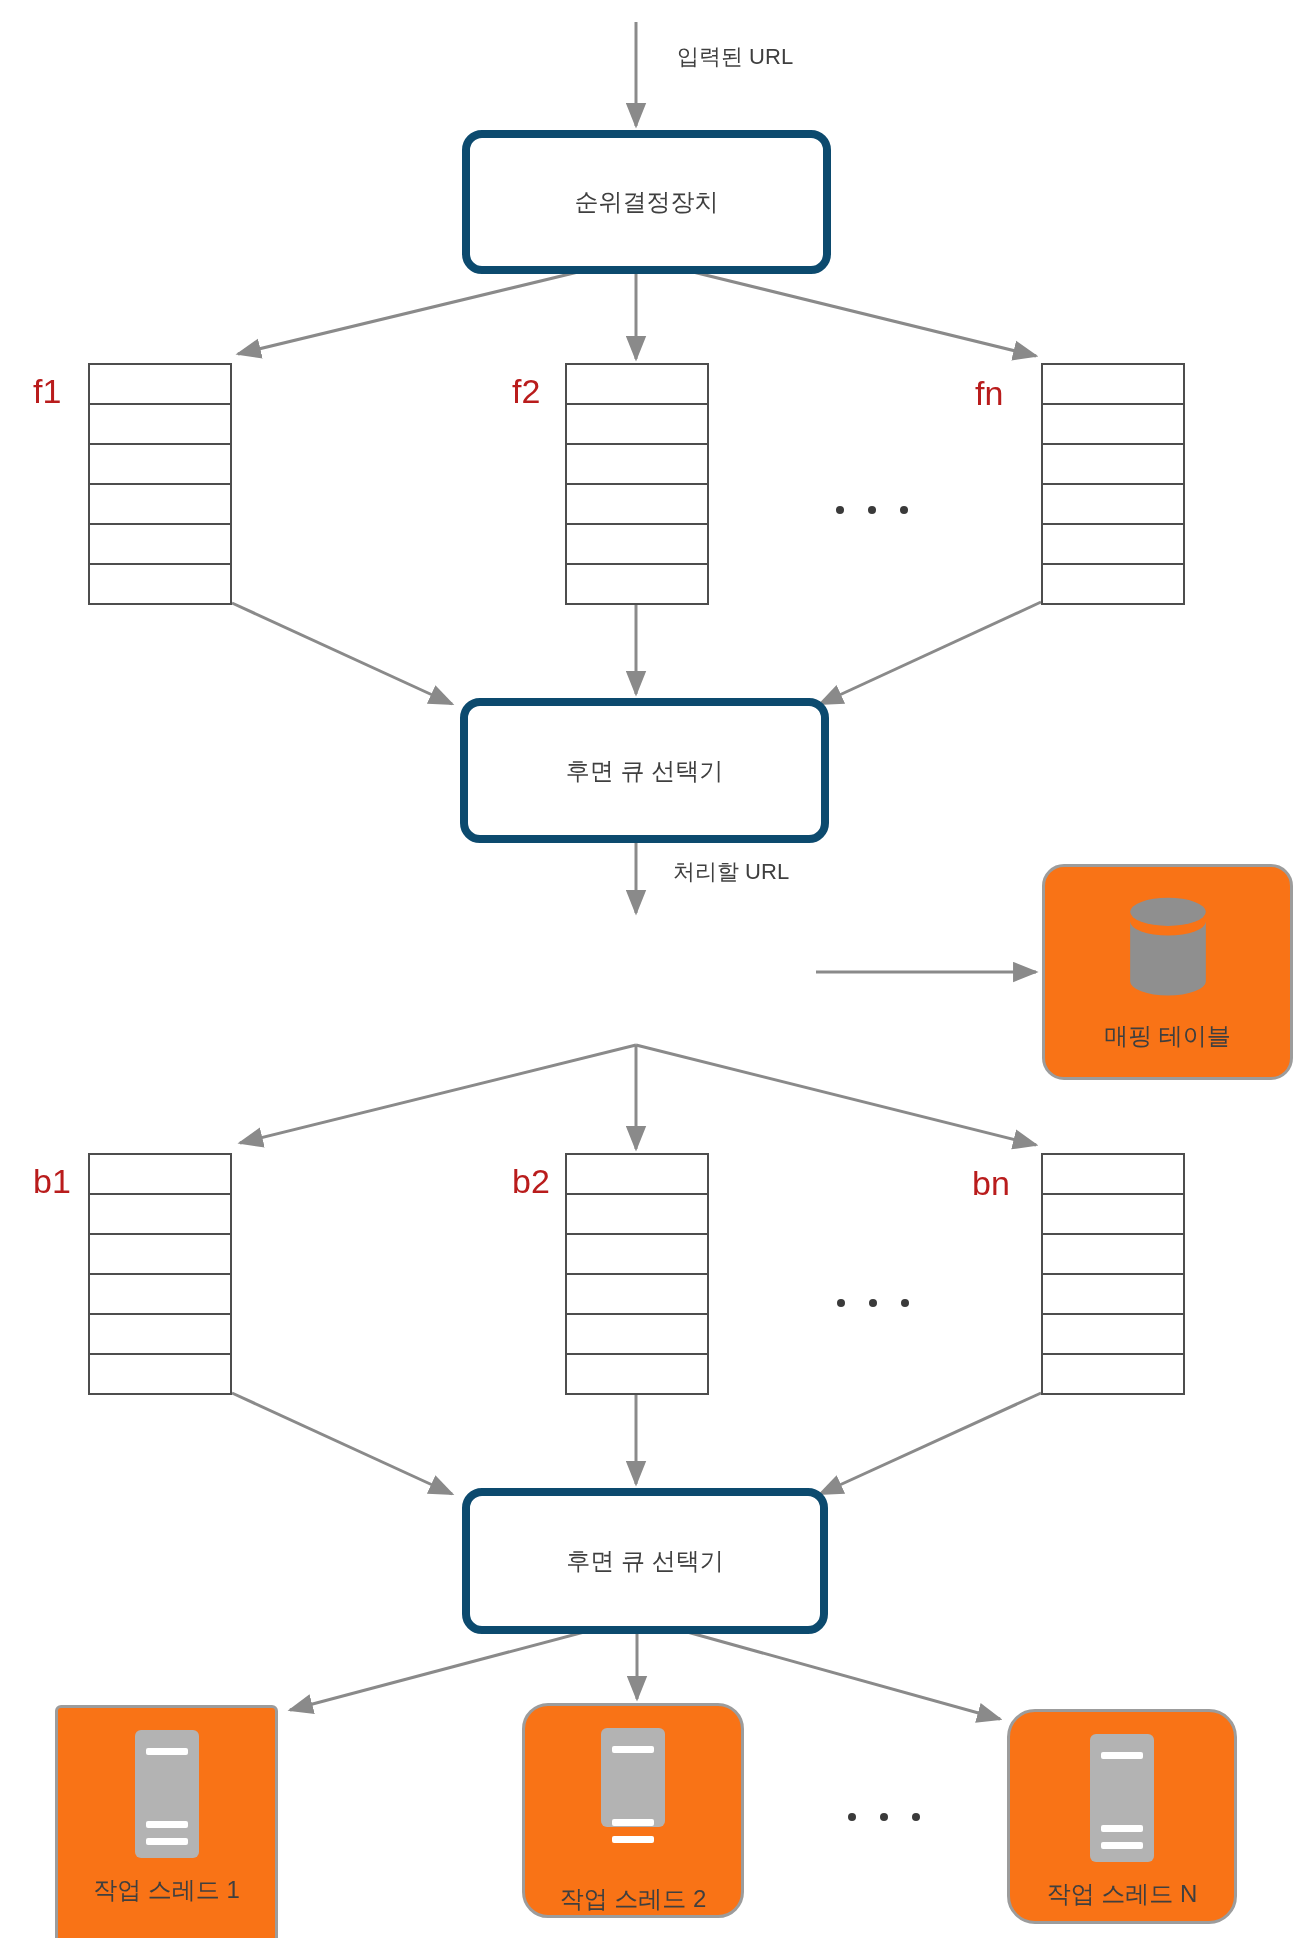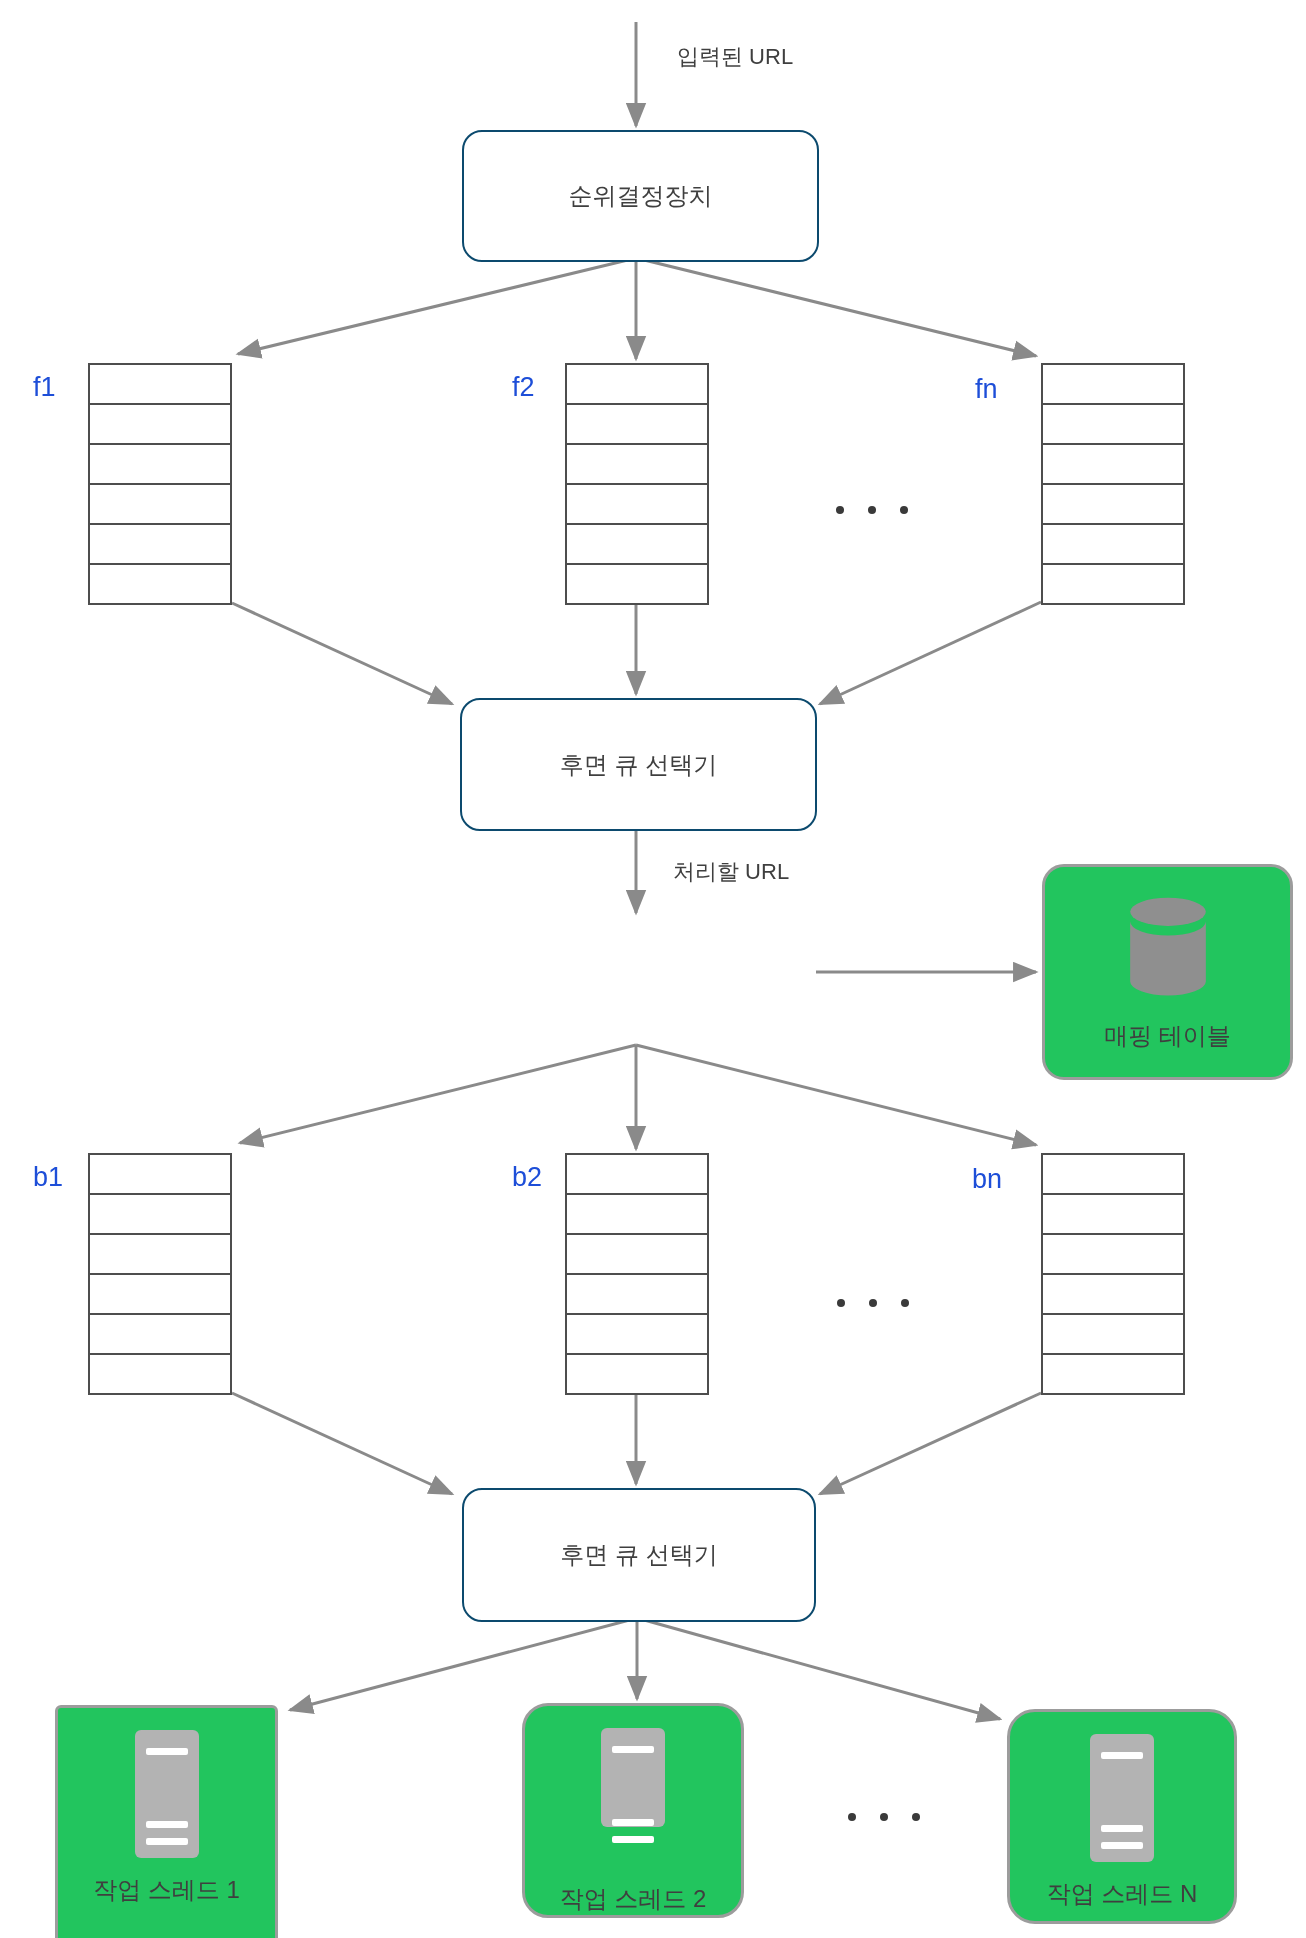--- a/index.html
+++ b/index.html
@@ -1,28 +1,28 @@
 <!DOCTYPE html>
 <html><head>
 <meta charset="utf-8">
 <style>
   html,body{margin:0;padding:0;background:#fff;}
   .canvas{position:relative;width:1306px;height:1938px;background:#fff;overflow:hidden;
           font-family:"Liberation Sans", sans-serif;color:#3f3f3f;}
   .arrows{position:absolute;left:0;top:0;}
-  .node{position:absolute;border:2px solid #0c4a6e;border-radius:20px;background:#fff;
+  .node{position:absolute;border:8px solid #0c4a6e;border-radius:20px;background:#fff;
         display:flex;align-items:center;justify-content:center;font-size:24px;color:#3f3f3f;}
   .queue{position:absolute;width:144px;border:2px solid #4d4d4d;background:#fff;box-sizing:border-box;}
   .queue-row{height:38px;border-bottom:2px solid #4d4d4d;}
   .queue-row:last-child{border-bottom:none;}
-  .qlabel{position:absolute;font-size:27px;color:#1d4ed8;}
+  .qlabel{position:absolute;font-size:34px;color:#b91c1c;}
   .flabel{position:absolute;font-size:22px;color:#3f3f3f;white-space:nowrap;text-align:right;}
   .dots{position:absolute;display:flex;gap:24px;}
   .dots span{width:8px;height:8px;border-radius:50%;background:#3a3a3a;display:block;}
-  .iconbox{position:absolute;border:3px solid #9c9c9c;border-radius:22px;background:#22c55e;
+  .iconbox{position:absolute;border:3px solid #9c9c9c;border-radius:22px;background:#f97316;
            display:flex;flex-direction:column;align-items:center;}
   .mapbox{padding-top:24px;}
   .maplabel{font-size:24px;margin-top:16px;}
   .worker{padding-top:22px;}
   .wlabel{font-size:24px;margin-top:16px;}
   .server{position:relative;width:64px;height:128px;background:#b3b3b3;border-radius:6px;}
   .server i{position:absolute;left:11px;width:42px;height:7px;background:#fff;border-radius:2px;}
   .server i.s1{top:18px;} .server i.s2{top:91px;} .server i.s3{top:108px;}
 </style>
 </head>

